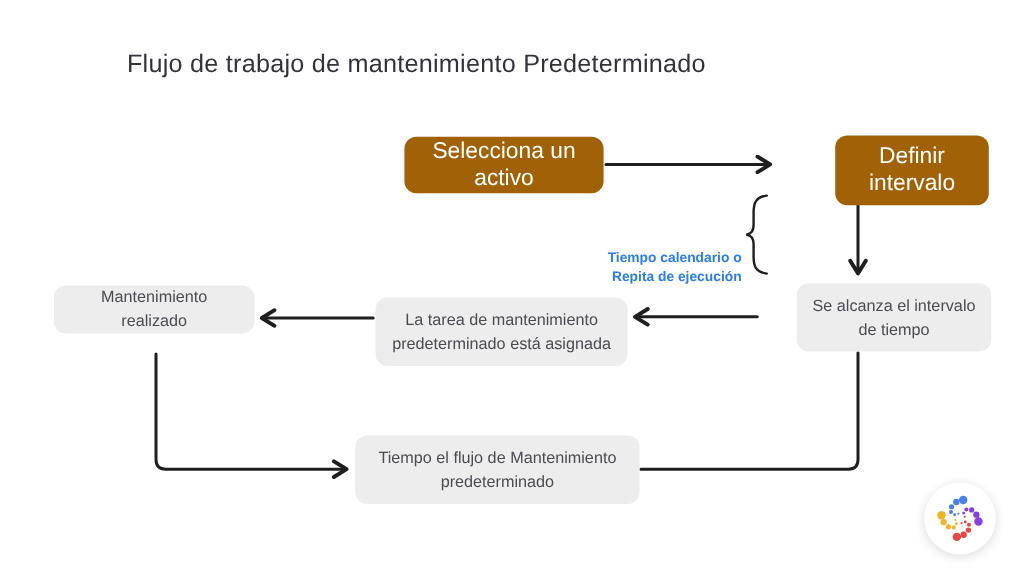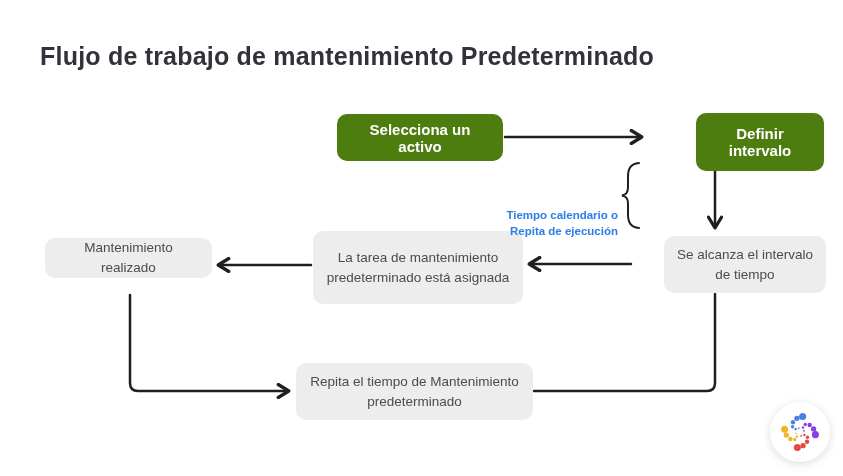--- a/index.html
+++ b/index.html
@@ -14,51 +14,51 @@
     height: 476px;
     background: #ffffff;
     overflow: hidden;
   }
   .title {
     position: absolute;
     top: 42px;
     left: 0;
     width: 694px;
     text-align: center;
-    font-size: 25px;
-    font-weight: 700;
+    font-size: 21px;
+    font-weight: 400;
     letter-spacing: 0.2px;
     color: #32323a;
   }
   .node {
     position: absolute;
     display: flex;
     align-items: center;
     justify-content: center;
     text-align: center;
     box-sizing: border-box;
     border-radius: 10px;
     padding: 4px 10px;
   }
   .node.blue {
-    background: #4d7c0f;
+    background: #a16207;
     color: #ffffff;
-    font-size: 15px;
-    font-weight: 700;
+    font-size: 19px;
+    font-weight: 400;
   }
   .node.gray {
     background: #ededed;
     color: #4b4b52;
     font-size: 13.5px;
     line-height: 1.45;
   }
   #node-select-asset      { left: 337px; top: 114px; width: 166px; height: 47px; }
   #node-define-interval   { left: 652px; top: 113px; width: 128px; height: 58px; margin-left: 44px; }
   #node-interval-reached  { left: 664px; top: 236px; width: 162px; height: 57px; }
-  #node-task-assigned     { left: 313px; top: 231px; width: 210px; height: 73px; }
+  #node-task-assigned     { left: 313px; top: 248px; width: 210px; height: 57px; }
   #node-maintenance-done  { left: 45px;  top: 238px; width: 167px; height: 40px; }
   #node-repeat-flow       { left: 296px; top: 363px; width: 237px; height: 57px; }
 
   .annotation {
     position: absolute;
     left: 468px;
     top: 181px;
     width: 150px;
     text-align: right;
     color: #2b7de9;
@@ -126,21 +126,21 @@
   <div class="node gray" id="node-interval-reached">
     <span>Se alcanza el intervalo de tiempo</span>
   </div>
   <div class="node gray" id="node-task-assigned">
     <span>La tarea de mantenimiento predeterminado está asignada</span>
   </div>
   <div class="node gray" id="node-maintenance-done">
     <span>Mantenimiento realizado</span>
   </div>
   <div class="node gray" id="node-repeat-flow">
-    <span>Repita el tiempo de Mantenimiento predeterminado</span>
+    <span>Tiempo el flujo de Mantenimiento predeterminado</span>
   </div>
 
   <div class="annotation">
     <div>Tiempo calendario o</div>
     <div>Repita de ejecución</div>
   </div>
 
   <div class="logo-badge">
     <svg width="44" height="44" viewBox="0 0 100 100" xmlns="http://www.w3.org/2000/svg">
 

